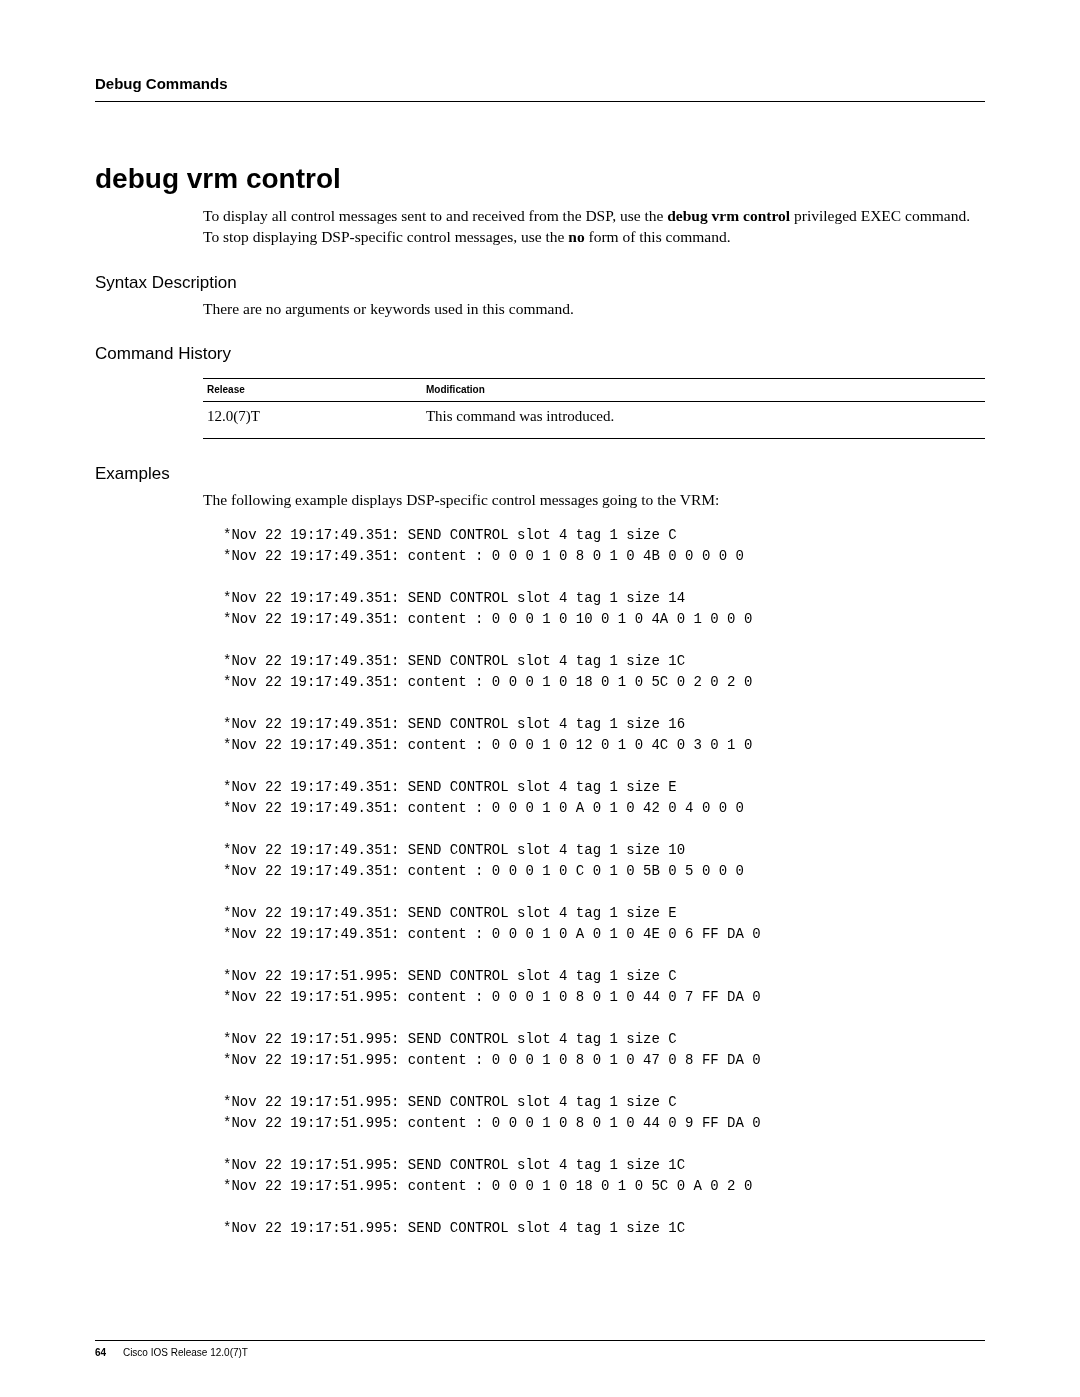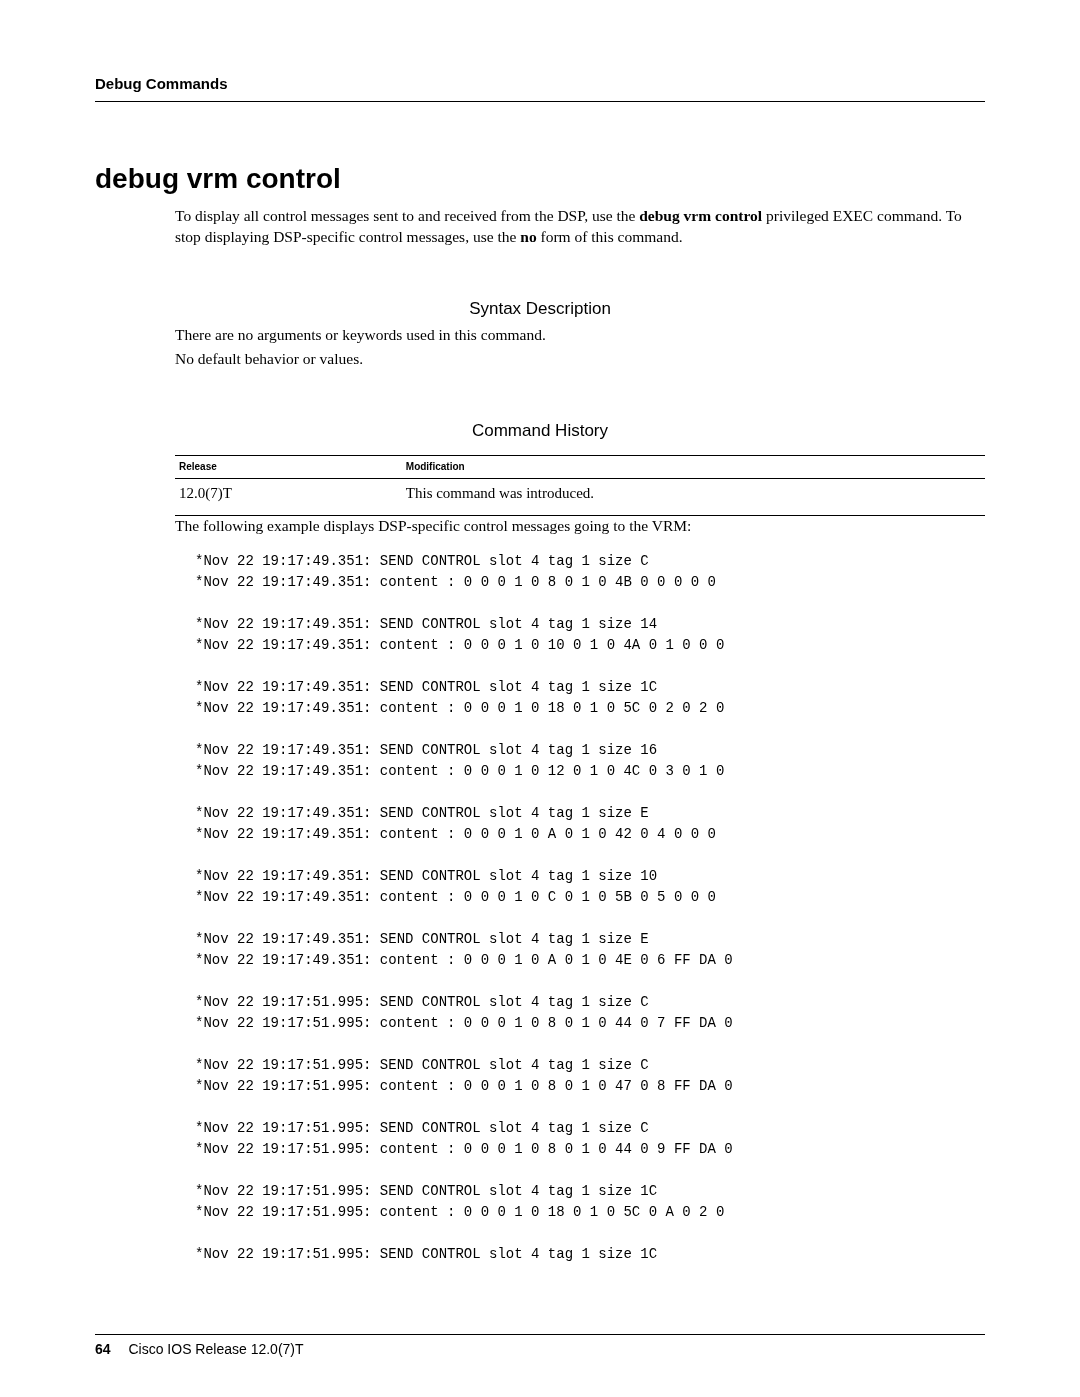--- a/index.html
+++ b/index.html
@@ -27,29 +27,28 @@
     font-weight: bold;
     font-size: 15px;
   }
   h1.title {
     font-family: Helvetica, Arial, sans-serif;
     font-weight: bold;
     font-size: 28px;
     margin: 0 0 8px 0;
   }
   .body-indent {
-    margin-left: 80px;
+    margin-left: 108px;
   }
   .section-label {
     font-family: Helvetica, Arial, sans-serif;
     font-size: 17px;
     font-weight: normal;
-    margin-top: 50px;
+    margin-top: 24px;
     margin-bottom: 4px;
-    text-align: center;
   }
   p { margin: 0 0 4px 0; }
   .syntax-line {
     margin-top: 20px;
     margin-left: 38px;
     font-family: 'Times New Roman', Times, serif;
   }
   table.history {
     width: 100%;
     border-collapse: collapse;
@@ -79,21 +78,21 @@
     white-space: pre;
   }
   .footer {
     position: absolute;
     bottom: 38px;
     left: 95px;
     right: 95px;
     border-top: 1.5px solid #000;
     padding-top: 5px;
     font-family: Helvetica, Arial, sans-serif;
-    font-size: 14px;
+    font-size: 10px;
   }
   .footer .pagenum {
     font-weight: bold;
     margin-right: 14px;
   }
   .intro .b { font-weight: bold; }
 </style>
 </head>
 <body>
 
@@ -110,42 +109,40 @@
       <span>To display all control messages sent to and received from the DSP, use the </span><span class="b">debug vrm control</span><span> privileged EXEC command. To stop displaying DSP-specific control messages, use the </span><span class="b">no</span><span> form of this command.</span>
     </p>
 
   </div>
 
   <div class="section-label">Syntax Description</div>
   <div class="body-indent">
     <p>There are no arguments or keywords used in this command.</p>
   </div>
 
-  <div class="body-indent">
-    <p>No default behavior or values.</p>
-  </div>
 
   <div class="section-label">Command History</div>
   <div class="body-indent">
     <table class="history">
       <thead>
         <tr>
           <th>Release</th>
           <th>Modification</th>
         </tr>
       </thead>
       <tbody>
         <tr>
           <td>12.0(7)T</td>
           <td>This command was introduced.</td>
         </tr>
       </tbody>
     </table>
   </div>
 
+  <div class="section-label">Examples</div>
   <div class="body-indent">
     <p>The following example displays DSP-specific control messages going to the VRM:</p>
     <pre class="output">*Nov 22 19:17:49.351: SEND CONTROL slot 4 tag 1 size C
 *Nov 22 19:17:49.351: content : 0 0 0 1 0 8 0 1 0 4B 0 0 0 0 0
 
 *Nov 22 19:17:49.351: SEND CONTROL slot 4 tag 1 size 14
 *Nov 22 19:17:49.351: content : 0 0 0 1 0 10 0 1 0 4A 0 1 0 0 0
 
 *Nov 22 19:17:49.351: SEND CONTROL slot 4 tag 1 size 1C
 *Nov 22 19:17:49.351: content : 0 0 0 1 0 18 0 1 0 5C 0 2 0 2 0

